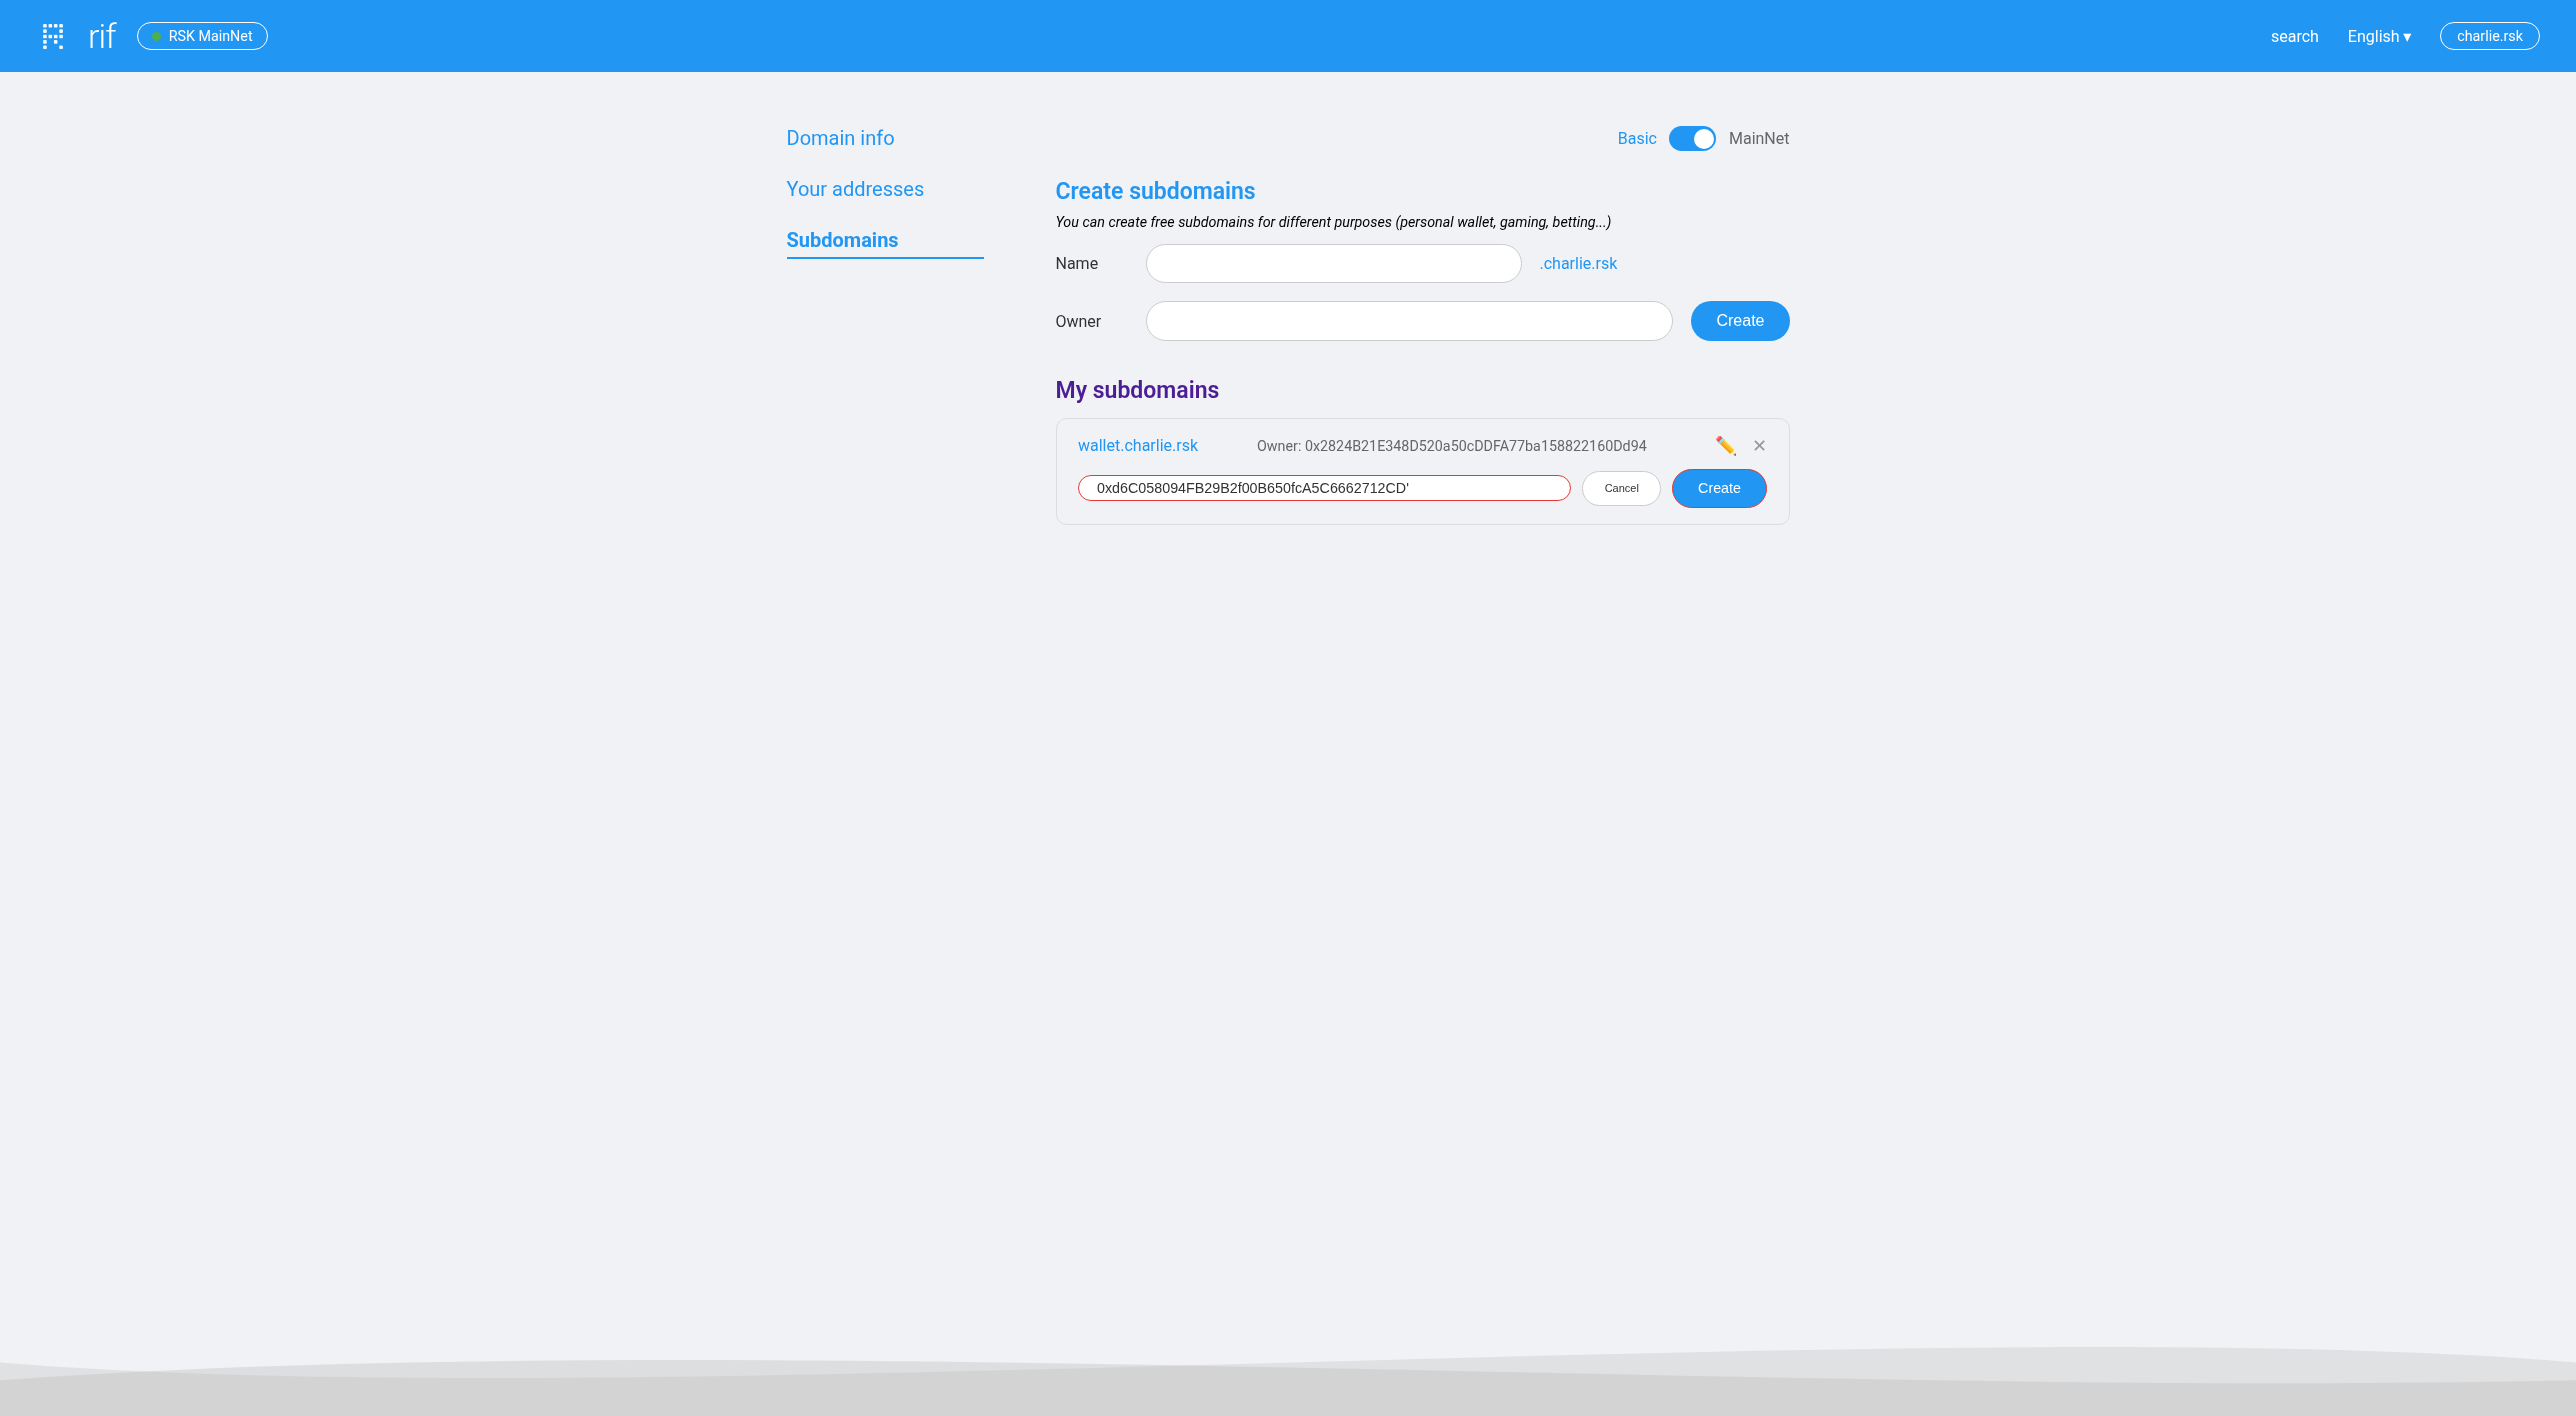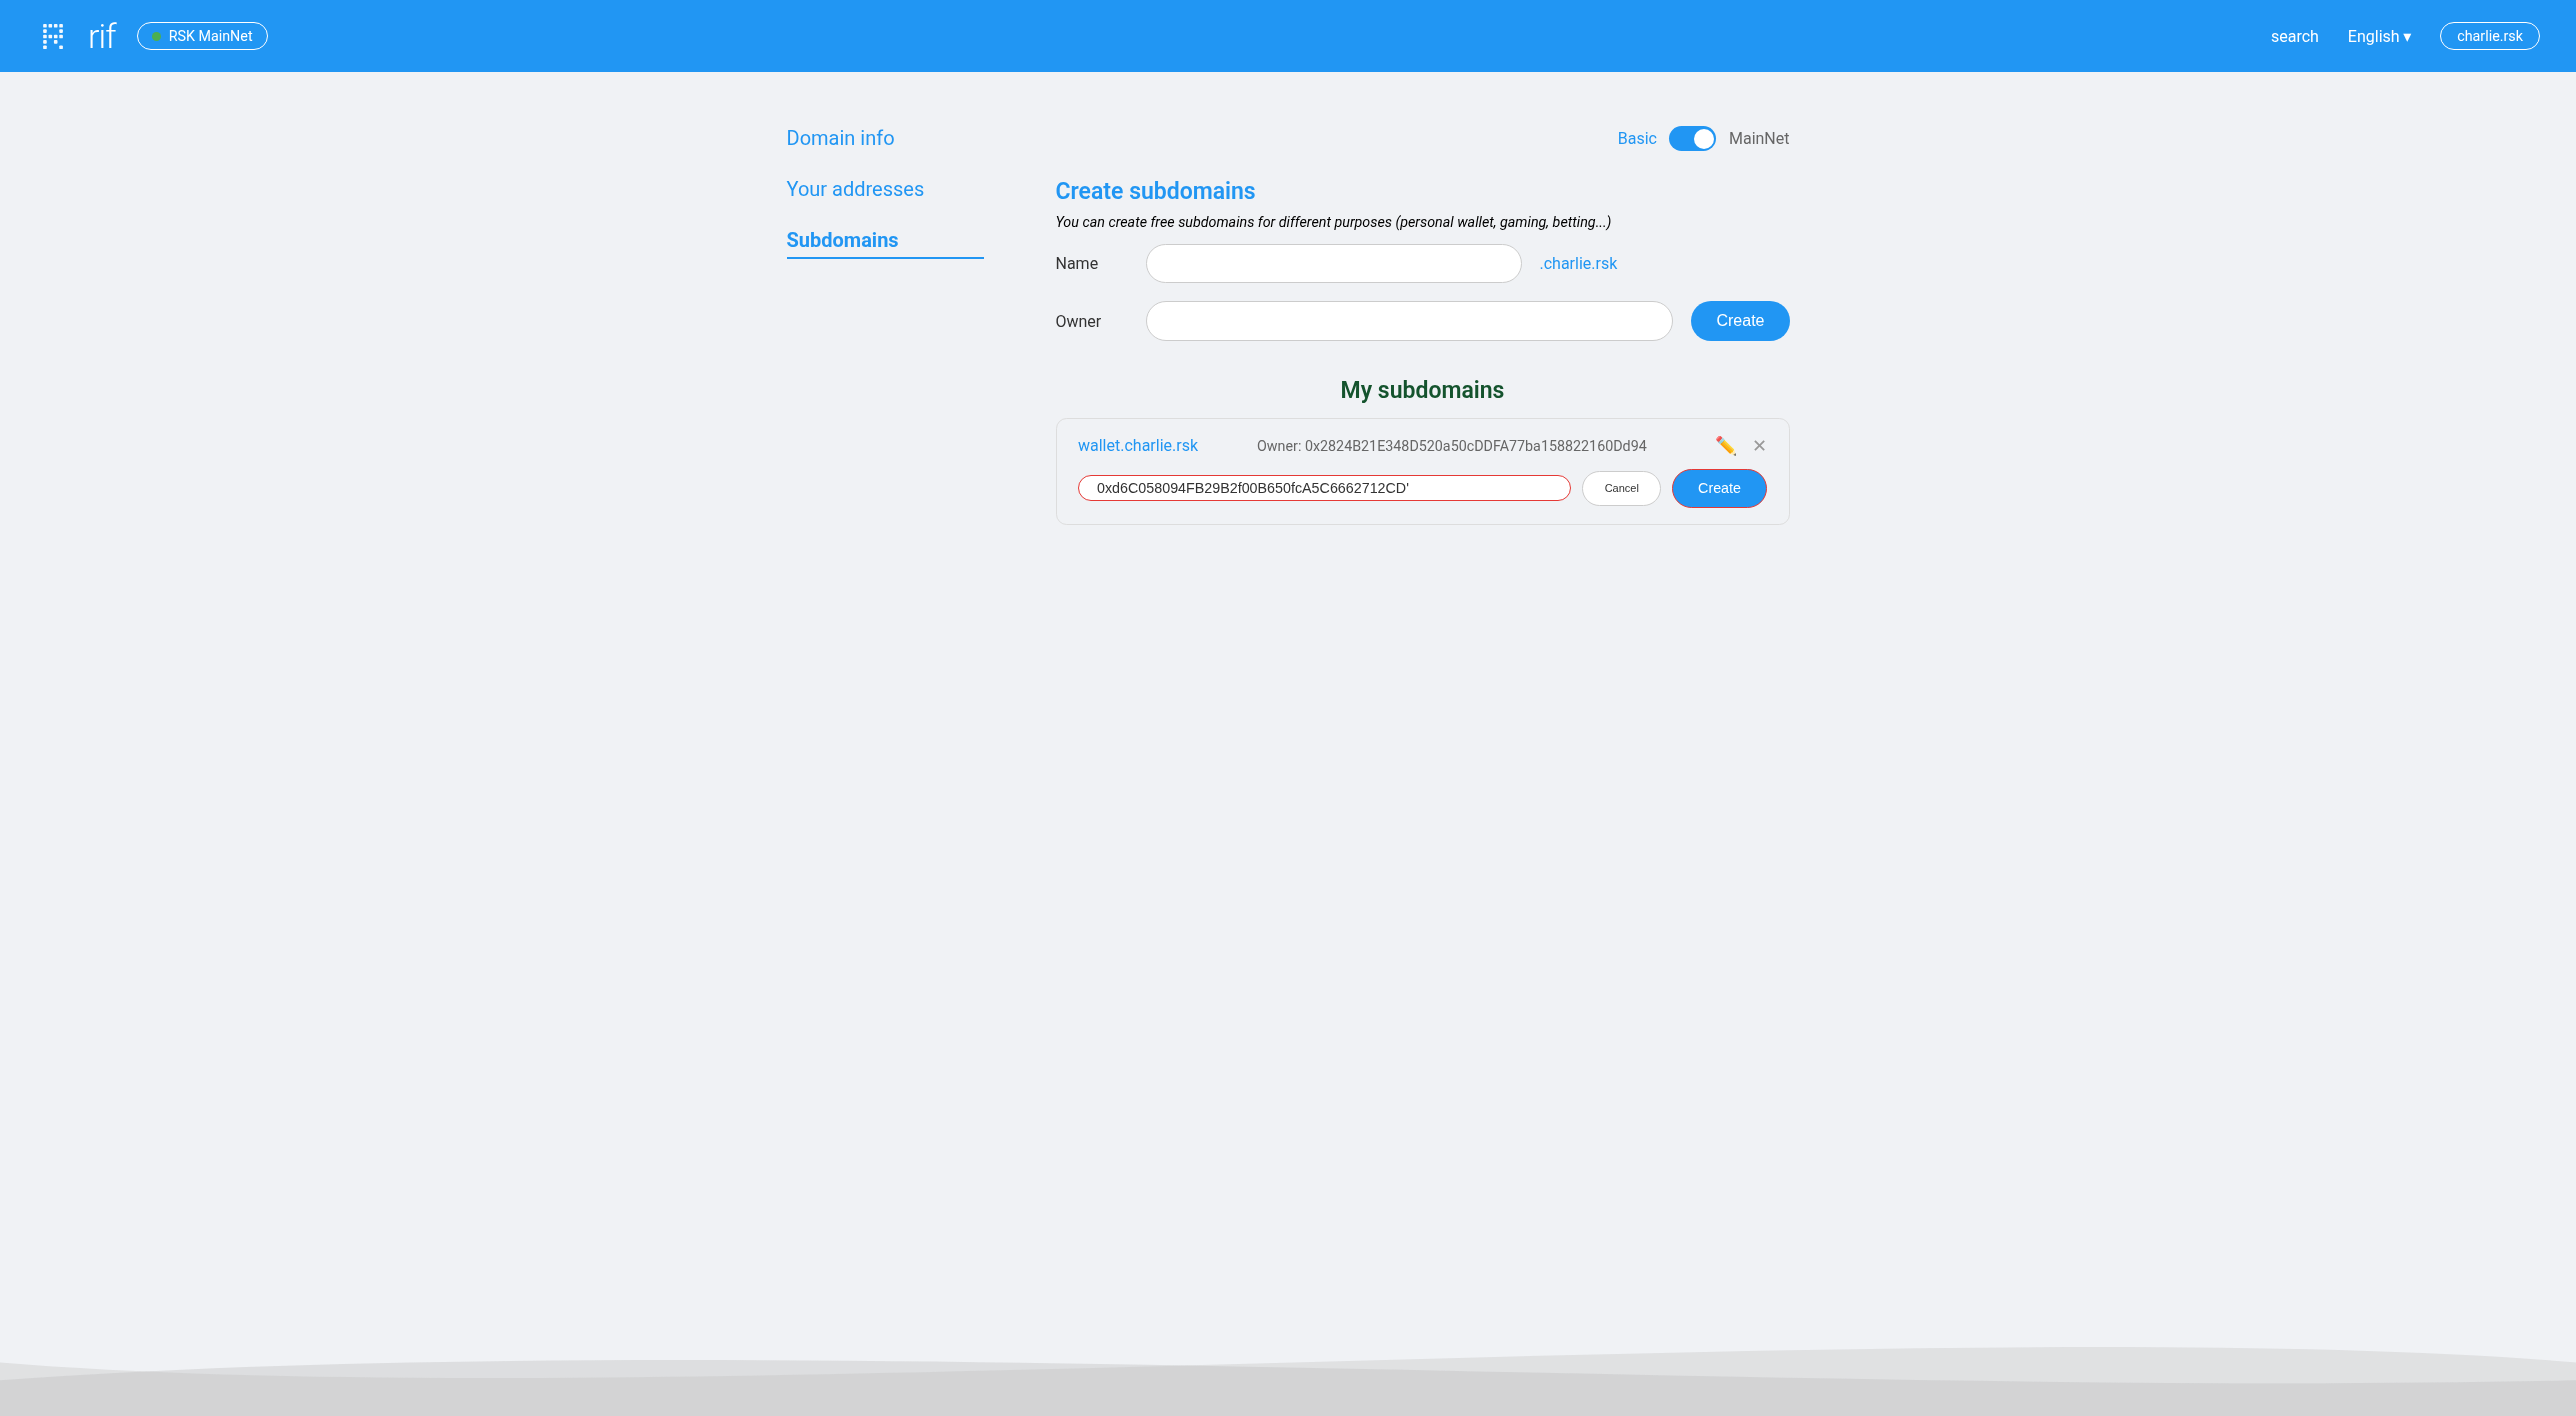--- a/index.html
+++ b/index.html
@@ -203,25 +203,24 @@
       padding: 10.7px 25px;
       font-size: 16px;
       cursor: pointer;
       white-space: nowrap;
       font-weight: 500;
     }
 
     
     .subdomains-title {
       font-size: 23px;
-      color: #14532d;
+      color: #4c1d95;
       font-weight: 600;
       margin-top: 36px;
       margin-bottom: 14.3px;
-      text-align: center;
     }
 
     
     .subdomain-card {
       border: 1.3px solid #ddd;
       border-radius: 10.7px;
       padding: 16px 21.5px;
       margin-bottom: 0;
     }
     .subdomain-row {

